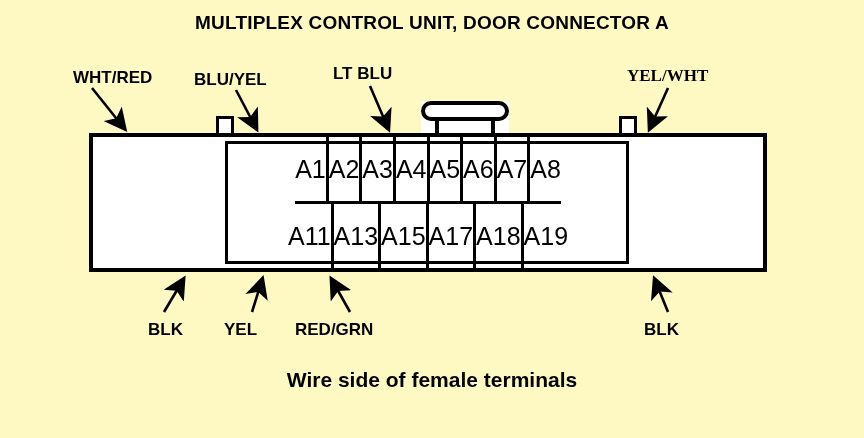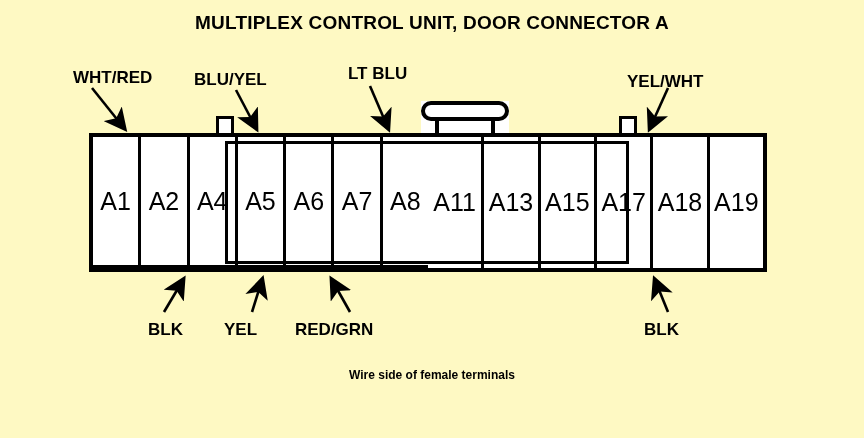--- a/index.html
+++ b/index.html
@@ -30,21 +30,21 @@
     letter-spacing: 0.2px;
     font-family: "Liberation Sans", sans-serif;
   }
   
   .caption {
     position: absolute;
     left: 0;
     top: 368px;
     width: 864px;
     text-align: center;
-    font-size: 12px;
+    font-size: 21px;
     font-weight: bold;
     font-family: "Liberation Sans", sans-serif;
   }
   
   .wire-label {
     position: absolute;
     font-size: 17px;
     font-weight: bold;
     white-space: nowrap;
     font-family: "Liberation Sans", sans-serif;
@@ -69,21 +69,22 @@
     box-sizing: border-box;
     background: #fff;
   }
   .grid {
     position: absolute;
     left: 0;
     top: 0;
     width: 100%;
     height: 100%;
     display: flex;
-    flex-direction: row;
+    flex-direction: column;
+    align-items: center;
   }
   .row {
     flex: 1 1 0;
     display: flex;
     position: relative;
   }
   .row.row-top {
     border-bottom: 3px solid #000;
   }
   .cell {
@@ -149,22 +150,22 @@
 </style>
 </head>
 <body>
 
 <div id="page">
 
   <div class="title">MULTIPLEX CONTROL UNIT, DOOR CONNECTOR A</div>
 
   <div class="wire-label" style="left:37px; top:68px;margin-left:36px;">WHT/RED</div>
   <div class="wire-label" style="left:194px; top:70px;">BLU/YEL</div>
-  <div class="wire-label" style="left:348px; top:64px;">LT BLU</div>
-  <div class="wire-label" style="left:627px; top:72px;">YEL/WHT</div>
+  <div class="wire-label" style="left:333px; top:64px;">LT BLU</div>
+  <div class="wire-label" style="left:627px; top:66px;font-family:Liberation Serif, serif;">YEL/WHT</div>
 
   <div class="wire-label" style="left:148px; top:320px;">BLK</div>
   <div class="wire-label" style="left:224px; top:320px;">YEL</div>
   <div class="wire-label" style="left:295px; top:320px;">RED/GRN</div>
   <div class="wire-label" style="left:644px; top:320px;">BLK</div>
 
   <svg class="overlay" viewBox="0 0 864 438" xmlns="http://www.w3.org/2000/svg">
     <defs>
       <marker id="ah" markerWidth="9" markerHeight="9" refX="7" refY="4.5" orient="auto" markerUnits="strokeWidth">
         <path d="M0,0 L9,4.5 L0,9 L2.2,4.5 z" fill="#000"></path>
@@ -192,20 +193,21 @@
     <div class="latch-post" style="left:14px;"></div>
     <div class="latch-post" style="left:70px;"></div>
   </div>
 
   <div class="connector">
     <div class="grid">
 
       <div class="row row-top">
         <div class="cell">A1</div>
         <div class="cell">A2</div>
+        <div class="cell">A3</div>
         <div class="cell">A4</div>
         <div class="cell">A5</div>
         <div class="cell">A6</div>
         <div class="cell">A7</div>
         <div class="cell">A8</div>
       </div>
 
       <div class="row row-bottom">
         <div class="cell">A11</div>
         <div class="cell">A13</div>

